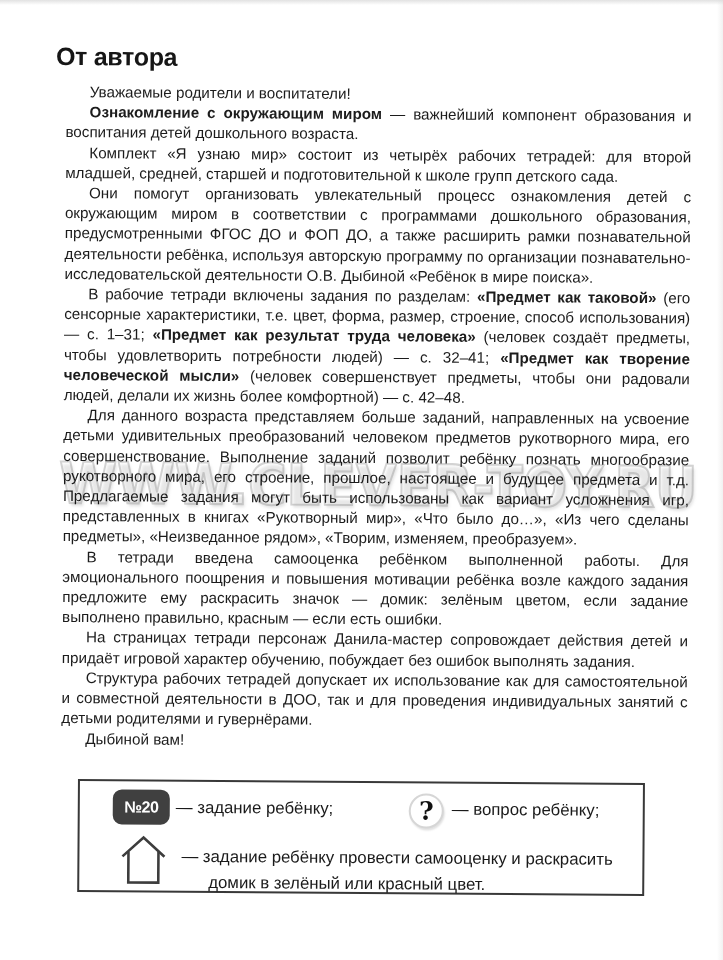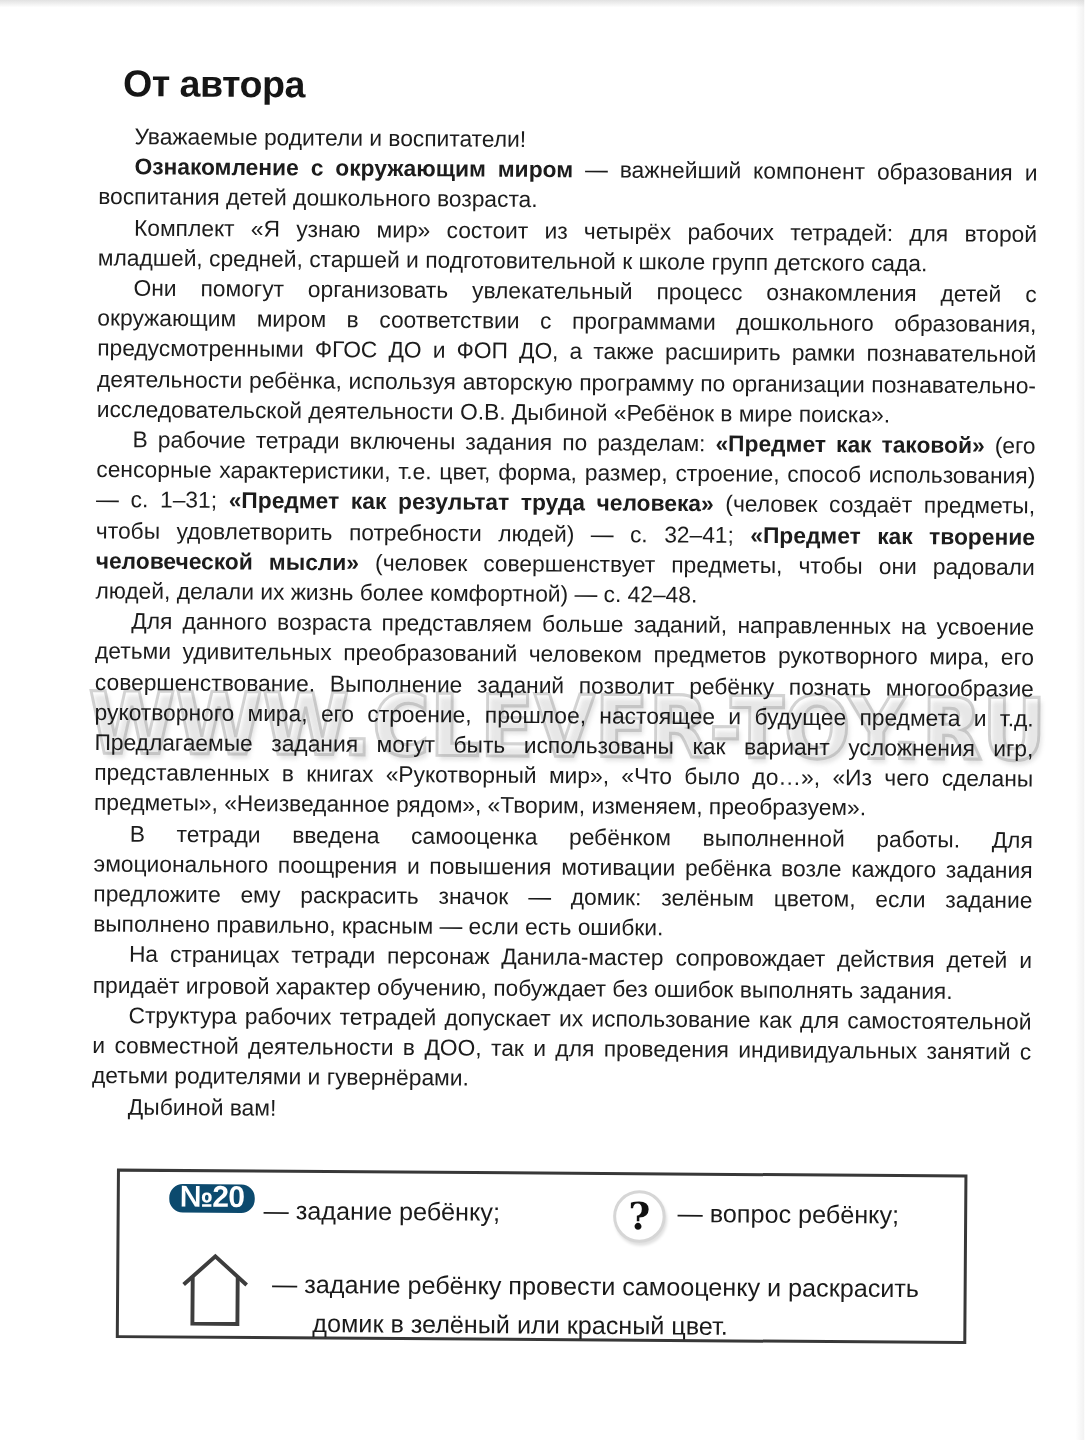--- a/index.html
+++ b/index.html
@@ -32,21 +32,21 @@
     z-index: 6;
   }
   
   .scan {
     position: absolute; inset: 0;
     transform: rotate(0.4deg);
     transform-origin: 70px 60px;
   }
   .page-title {
     position: absolute;
-    left: 82px; top: 42px;
+    left: 56px; top: 42px;
     font-size: 25px;
     font-weight: 700;
     letter-spacing: -0.3px;
     color: #161616;
     margin: 0;
   }
   .body-text {
     position: absolute;
     left: 66px; top: 82px;
     width: 626px;
@@ -86,26 +86,26 @@
   }
   .legend-label {
     position: absolute;
     font-size: 16.8px;
     color: #1a1a1a;
     white-space: nowrap;
   }
   .badge {
     position: absolute;
     left: 33px; top: 8px;
-    width: 57px; height: 19px;
-    background: #0c4a6e;
+    width: 57px; height: 35px;
+    background: #404040;
     border-radius: 9px;
     color: #ffffff;
     font-weight: 700;
-    font-size: 20px;
+    font-size: 16px;
     display: flex;
     align-items: center;
     justify-content: center;
     letter-spacing: -0.5px;
   }
   .label-task { left: 96px; top: 16px; }
   .qcircle {
     position: absolute;
     left: 329px; top: 10px;
     width: 35px; height: 35px;

